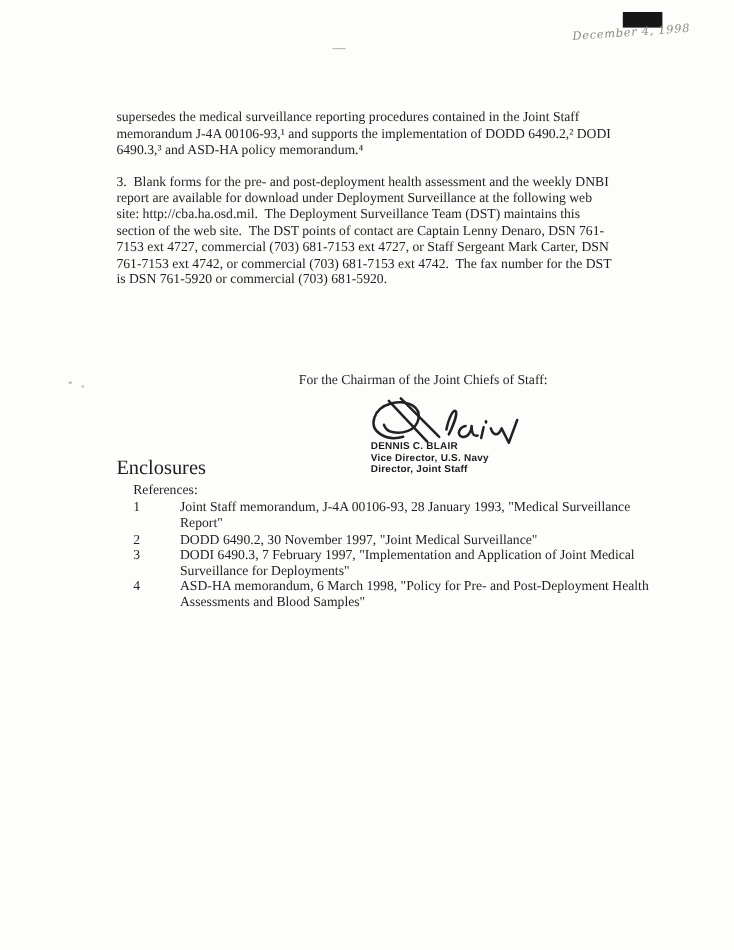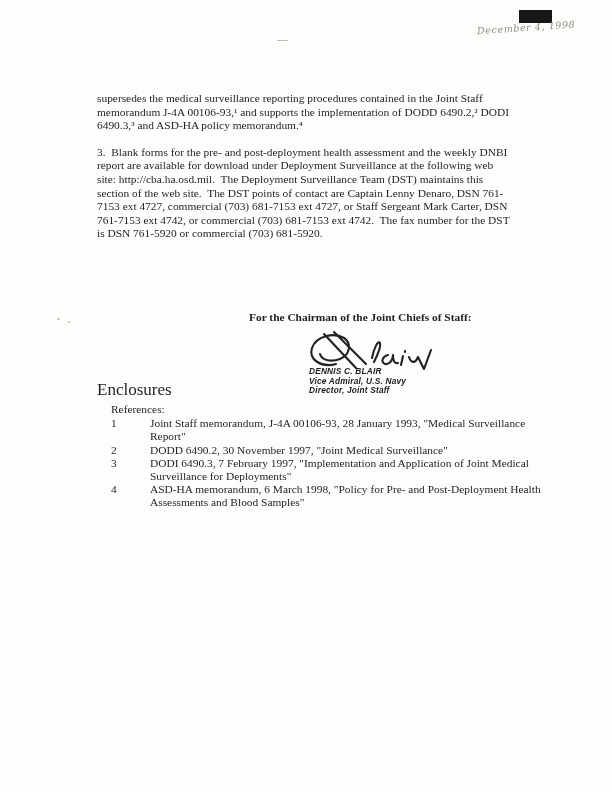--- a/index.html
+++ b/index.html
@@ -14,26 +14,26 @@
     position:absolute;left:477px;top:22px;width:95px;
     font:italic 9.5px "DejaVu Serif",serif;color:#8b8b85;
     transform:rotate(-4deg);letter-spacing:.6px;white-space:nowrap;
   }
   .artifact{position:absolute;background:#bdbdb5;}
   .artifact-top{left:277px;top:40px;width:11px;height:1px;}
   .artifact-mid{left:57px;top:318px;width:3px;height:2px;border-radius:50%;}
   .artifact-mid2{left:68px;top:321px;width:2px;height:2px;border-radius:50%;}
   .content{position:absolute;left:97px;top:92px;width:421px;font-size:11.4px;line-height:13.6px;}
   .para{margin:0 4px 13px 0;white-space:pre-wrap;}
-  .chairman{position:absolute;left:249px;top:311px;font-size:11.4px;white-space:nowrap;font-weight:bold;}
+  .chairman{position:absolute;left:249px;top:311px;font-size:11.4px;white-space:nowrap;}
   .signature{position:absolute;left:300px;top:328px;}
   .sig-block{
     position:absolute;left:309px;top:367px;
     font-family:"Liberation Sans","DejaVu Sans",sans-serif;
-    font-size:8.3px;line-height:9.6px;font-weight:bold;letter-spacing:.2px;color:#1a1a1a;font-style:italic;
+    font-size:8.3px;line-height:9.6px;font-weight:bold;letter-spacing:.2px;color:#1a1a1a;
   }
   .enclosures{position:absolute;left:97px;top:380px;font-size:17px;}
   .references{position:absolute;left:111px;top:403px;width:430px;font-size:11.4px;line-height:13.2px;}
   .ref-heading{margin:0 0 1px 0;}
   .ref-item{display:flex;}
   .ref-num{width:39px;flex:none;}
   .ref-text{flex:1;}
 </style>
 </head>
 <body>
@@ -62,21 +62,21 @@
       <path d="M72,30 C74,20 78,12 80,15 C81,18 77,28 74,34"></path>
       <path d="M88,27 C83,28 80,34 85,36 C90,37 93,31 93,27 C93,32 94,36 98,35"></path>
       <path d="M103,28 L101,37"></path>
       <path d="M105,23 L105,24"></path>
       <path d="M109,29 C111,35 115,36 118,29 L124,41 L131,22"></path>
     </g>
   </svg>
 
   <div class="sig-block">
     <div>DENNIS C. BLAIR</div>
-    <div>Vice Admiral, U.S. Navy</div>
+    <div>Vice Director, U.S. Navy</div>
     <div>Director, Joint Staff</div>
   </div>
 
   <div class="enclosures">Enclosures</div>
 
   <div class="references">
     <div class="ref-heading">References:</div>
 
     <div class="ref-item">
       <div class="ref-num">1</div>

